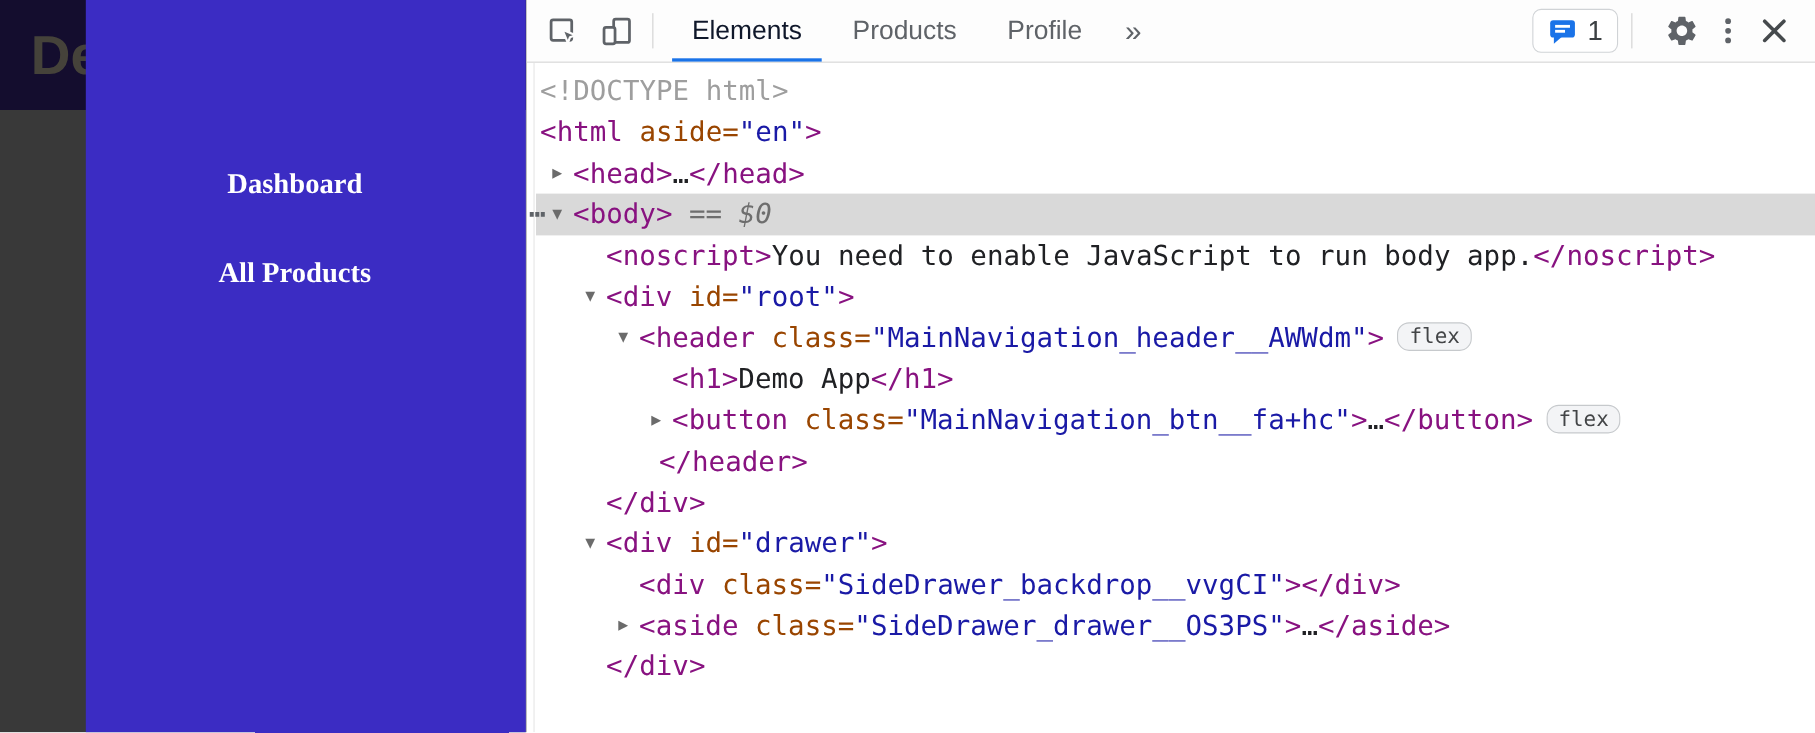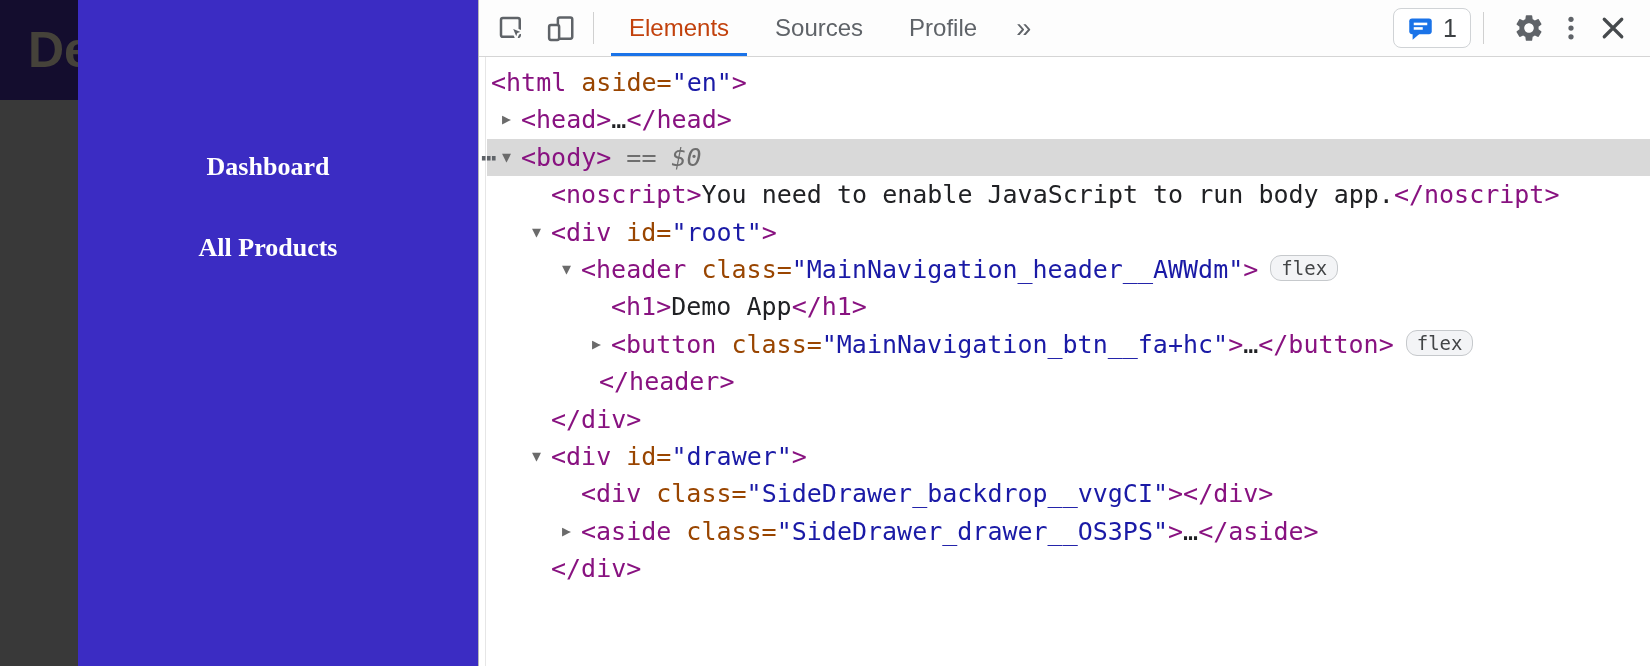--- a/index.html
+++ b/index.html
@@ -30,21 +30,21 @@
   .toolbar { height:57px; display:flex; align-items:stretch;
     background:#fdfdfd; border-bottom:1px solid #d5d5d5; padding-left:12px; }
   .icon-btn { display:flex; align-items:center; justify-content:center;
     color:#5f6368; cursor:pointer; align-self:center; }
   .icon-btn.inspect { width:40px; height:40px; margin-right:10px; }
   .icon-btn.device  { width:40px; height:40px; }
   .toolbar-sep { width:1px; height:32px; background:#d0d0d0; align-self:center; margin:0 12px; }
   .tabs { display:flex; align-items:stretch; }
   .tab { position:relative; display:flex; align-items:center; padding:0 23px;
     font-size:24px; color:#5f6368; cursor:pointer; }
-  .tab.selected { color:#c2410c; }
+  .tab.selected { color:#0f172a; }
   .tab.selected::after { content:""; position:absolute; left:5px; right:5px; bottom:0;
     height:3px; background:var(--accent); }
   .more-tabs { display:flex; align-items:center; padding:0 16px; font-size:27px;
     color:#5f6368; cursor:pointer; }
   .toolbar-right { margin-left:auto; display:flex; align-items:center; padding-right:16px; }
   .issues-pill { display:flex; align-items:center; gap:9px; height:40px;
     border:1px solid #d0d3d6; border-radius:8px; padding:0 13px; background:#fff;
     cursor:pointer; }
   .issues-count { font-size:25px; color:#3c4043; }
   .gear-btn, .kebab-btn, .close-btn { display:flex; align-items:center; justify-content:center;
@@ -100,21 +100,21 @@
       <div class="icon-btn device">
         <svg width="30" height="30" viewBox="0 0 24 24">
           <rect x="9.5" y="3.5" width="11.5" height="17" rx="1.5" fill="none" stroke="currentColor" stroke-width="2"></rect>
           <rect x="2.5" y="9.5" width="8" height="12" rx="1.5" fill="#fdfdfd" stroke="currentColor" stroke-width="2"></rect>
         </svg>
       </div>
       <div class="toolbar-sep"></div>
       <div class="tabs">
 
       <div class="tab selected">Elements</div>
-          <div class="tab">Sources</div>
+          <div class="tab">Products</div>
           <div class="tab">Profile</div>
         </div>
       <div class="more-tabs">»</div>
 
       <div class="toolbar-right">
         <div class="issues-pill">
           <svg width="27" height="27" viewBox="0 0 24 24">
             <rect x="2" y="3" width="20" height="14" rx="2.5" fill="#1a73e8"></rect>
             <path d="M5 16 v6 l7 -6 z" fill="#1a73e8"></path>
             <rect x="6" y="6.8" width="12" height="2.3" fill="#fff"></rect>
@@ -139,20 +139,21 @@
           <svg width="30" height="30" viewBox="0 0 24 24">
             <path d="M5 5 L19 19 M19 5 L5 19" stroke="currentColor" stroke-width="2.6" stroke-linecap="round" fill="none"></path>
           </svg>
         </div>
       </div>
     </div>
 
     <div class="tree">
       <div class="tree-guide"></div>
 
+    <div class="row" style="padding-left: 12px;"><span class="seg-gray">&lt;!DOCTYPE html&gt;</span></div>
         <div class="row" style="padding-left: 12px;"><span class="seg-tag">&lt;html </span><span class="seg-attr">aside=</span><span class="seg-val">"en"</span><span class="seg-tag">&gt;</span></div>
         <div class="row" style="padding-left: 42px;"><span class="arrow" style="left: 23px;">▶</span><span class="seg-tag">&lt;head&gt;</span><span class="seg-text">…</span><span class="seg-tag">&lt;/head&gt;</span></div>
         <div class="row sel" style="padding-left: 42px;"><span class="gutter-dots">⋯</span><span class="arrow" style="left: 23px;">▼</span><span class="seg-tag">&lt;body&gt;</span><span class="seg-meta"> == </span><span class="seg-meta-italic">$0</span></div>
         <div class="row" style="padding-left: 72px;"><span class="seg-tag">&lt;noscript&gt;</span><span class="seg-text">You need to enable JavaScript to run body app.</span><span class="seg-tag">&lt;/noscript&gt;</span></div>
         <div class="row" style="padding-left: 72px;"><span class="arrow" style="left: 53px;">▼</span><span class="seg-tag">&lt;div </span><span class="seg-attr">id=</span><span class="seg-val">"root"</span><span class="seg-tag">&gt;</span></div>
         <div class="row" style="padding-left: 102px;"><span class="arrow" style="left: 83px;">▼</span><span class="seg-tag">&lt;header </span><span class="seg-attr">class=</span><span class="seg-val">"MainNavigation_header__AWWdm"</span><span class="seg-tag">&gt;</span><span class="flex-badge">flex</span></div>
         <div class="row" style="padding-left: 132px;"><span class="seg-tag">&lt;h1&gt;</span><span class="seg-text">Demo App</span><span class="seg-tag">&lt;/h1&gt;</span></div>
         <div class="row" style="padding-left: 132px;"><span class="arrow" style="left: 113px;">▶</span><span class="seg-tag">&lt;button </span><span class="seg-attr">class=</span><span class="seg-val">"MainNavigation_btn__fa+hc"</span><span class="seg-tag">&gt;</span><span class="seg-text">…</span><span class="seg-tag">&lt;/button&gt;</span><span class="flex-badge">flex</span></div>
         <div class="row" style="padding-left: 120px;"><span class="seg-tag">&lt;/header&gt;</span></div>
         <div class="row" style="padding-left: 72px;"><span class="seg-tag">&lt;/div&gt;</span></div>

